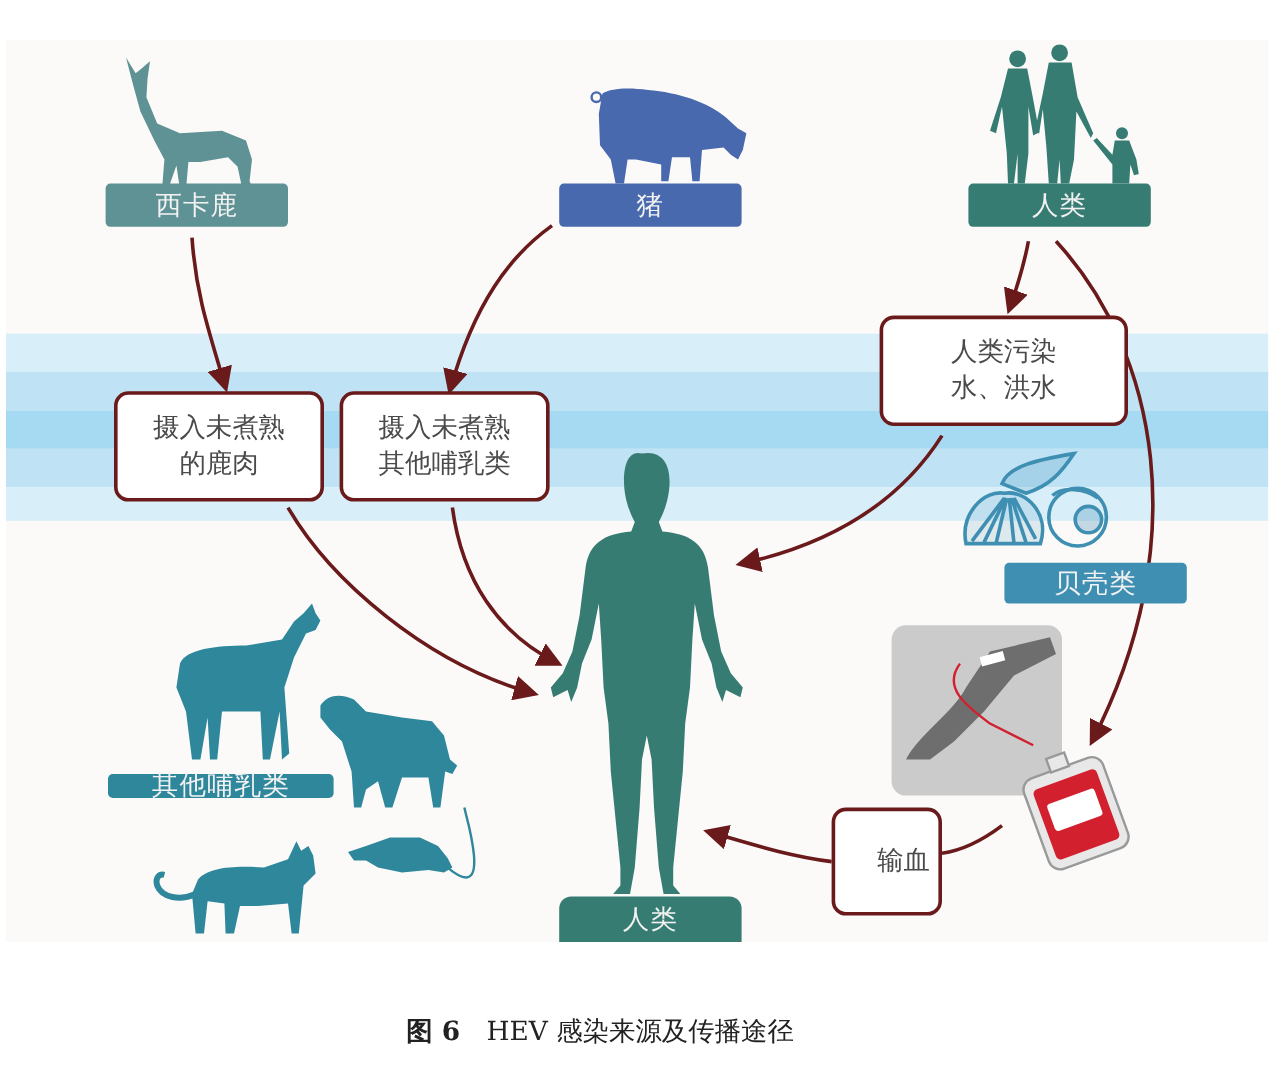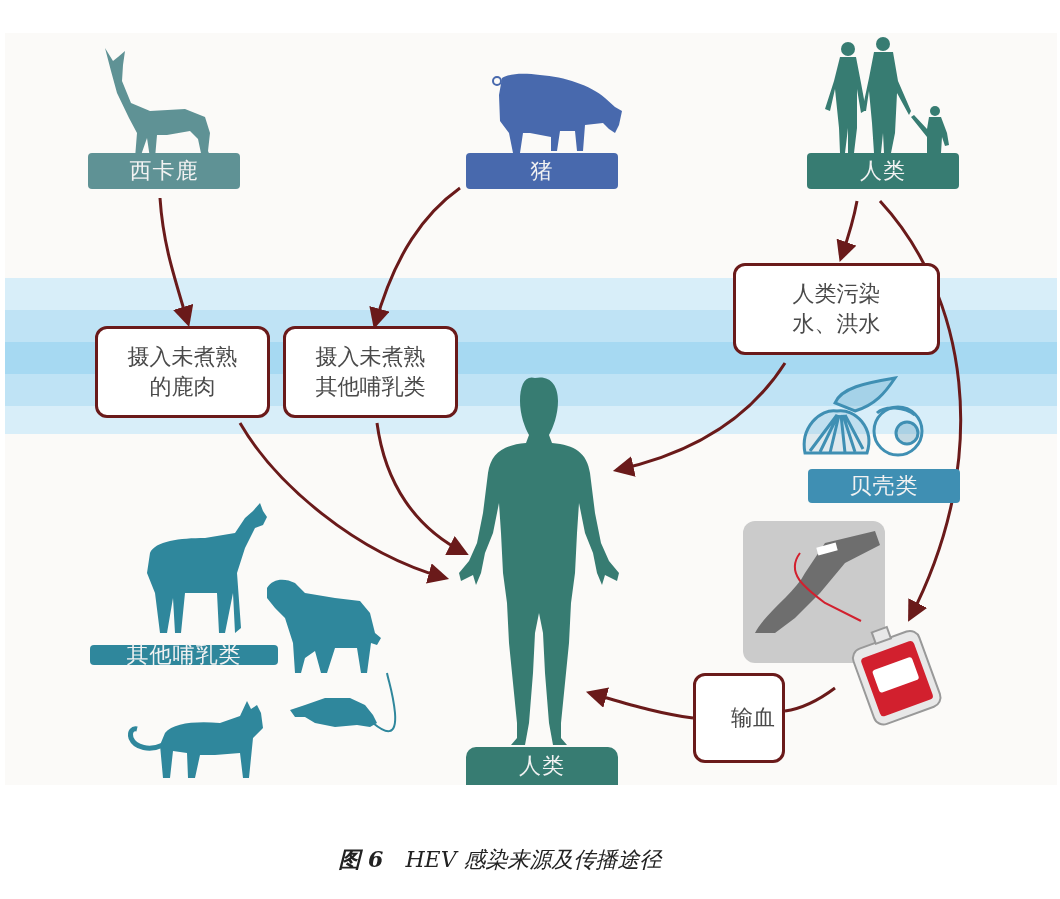--- a/index.html
+++ b/index.html
@@ -7,21 +7,21 @@
          font-family: "DejaVu Sans", "Liberation Sans", sans-serif; }
   .panel { position: absolute; left: 5px; top: 33px; width: 1052px; height: 752px; background: #fbfaf8; overflow: hidden; }
   .band { position: absolute; left: 0; width: 100%; }
   .svgwrap { position: absolute; left: 0; top: 0; }
   .label-pill { position: absolute; border-radius: 4px; color: #f2f2f2; font-size: 22px;
                 display: flex; align-items: center; justify-content: center; letter-spacing: 1px; }
   .box { position: absolute; background: #ffffff; border: 3px solid #6a1a1a; border-radius: 12px;
          color: #4a4a4a; font-size: 22px; line-height: 30px; text-align: center;
          display: flex; flex-direction: column; align-items: center; justify-content: center; box-sizing: border-box; }
   .caption { position: absolute; top: 845px; left: 0; width: 1000px; text-align: center;
-             font-family: "DejaVu Serif", "Liberation Serif", serif; font-size: 22px; color: #222; font-style: italic; }
+             font-family: "DejaVu Serif", "Liberation Serif", serif; font-size: 22px; color: #222; }
   .caption .num { font-weight: bold; margin-right: 22px; }
 </style>
 </head>
 <body>
 
 <div class="panel">
 
   <div class="band" style="top:245px;height:32px;background:#d8eef9;"></div>
   <div class="band" style="top:277px;height:32px;background:#bfe3f5;"></div>
   <div class="band" style="top:309px;height:32px;background:#a6d9f2;"></div>
@@ -118,21 +118,21 @@
     <span>其他哺乳类</span>
   </div>
   <div class="box" style="left:728px;top:230px;width:207px;height:92px;">
     <span>人类污染</span>
     <span>水、洪水</span>
   </div>
   <div class="box" style="left:688px;top:640px;width:92px;height:90px;padding-left:28px;">
     <span>输血</span>
   </div>
 
-  <div class="label-pill" style="left:803px;top:436px;width:152px;height:34px;background:#3f8fb3;">贝壳类</div>
+  <div class="label-pill" style="left:832px;top:436px;width:152px;height:34px;background:#3f8fb3;">贝壳类</div>
   <div class="label-pill" style="left:85px;top:612px;width:188px;height:20px;background:#2f879c;">其他哺乳类</div>
 
   <div class="label-pill" style="left:461px;top:714px;width:152px;height:38px;background:#377c72;border-radius:10px 10px 0 0;">人类</div>
 </div>
 
 <div class="caption">
   <span class="num">图 6</span><span>HEV 感染来源及传播途径</span>
 </div>
 
 </body></html>

